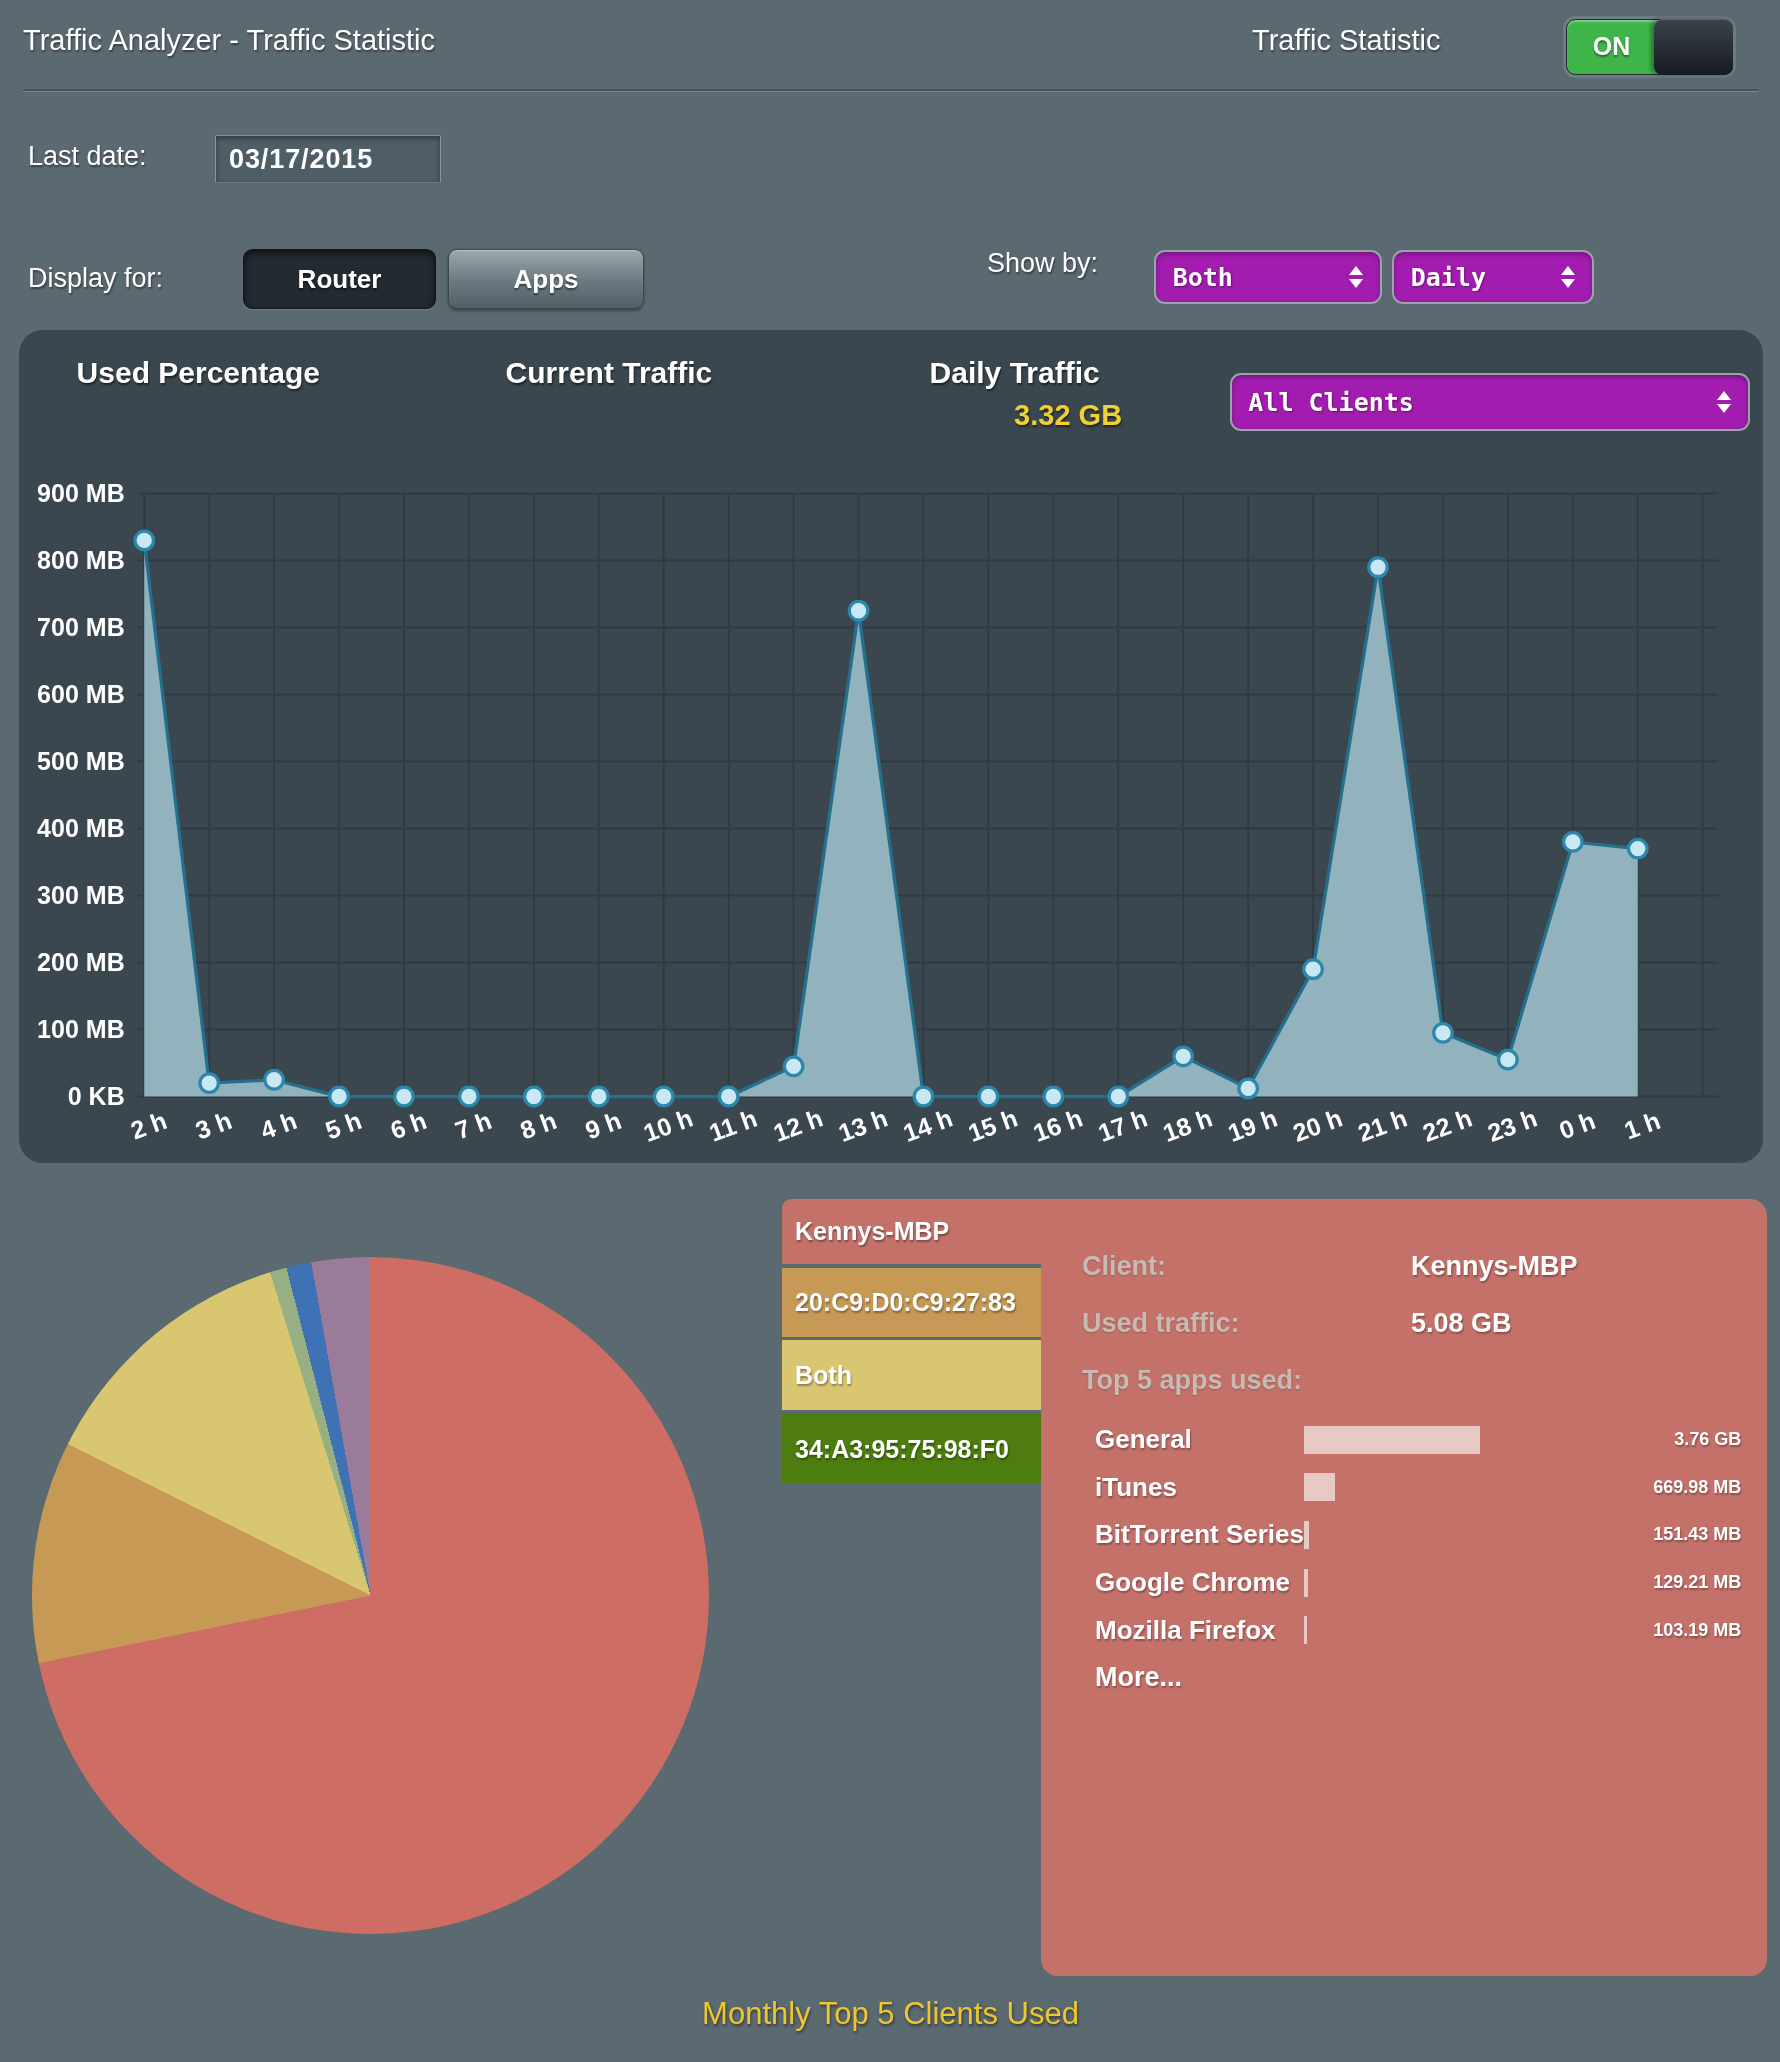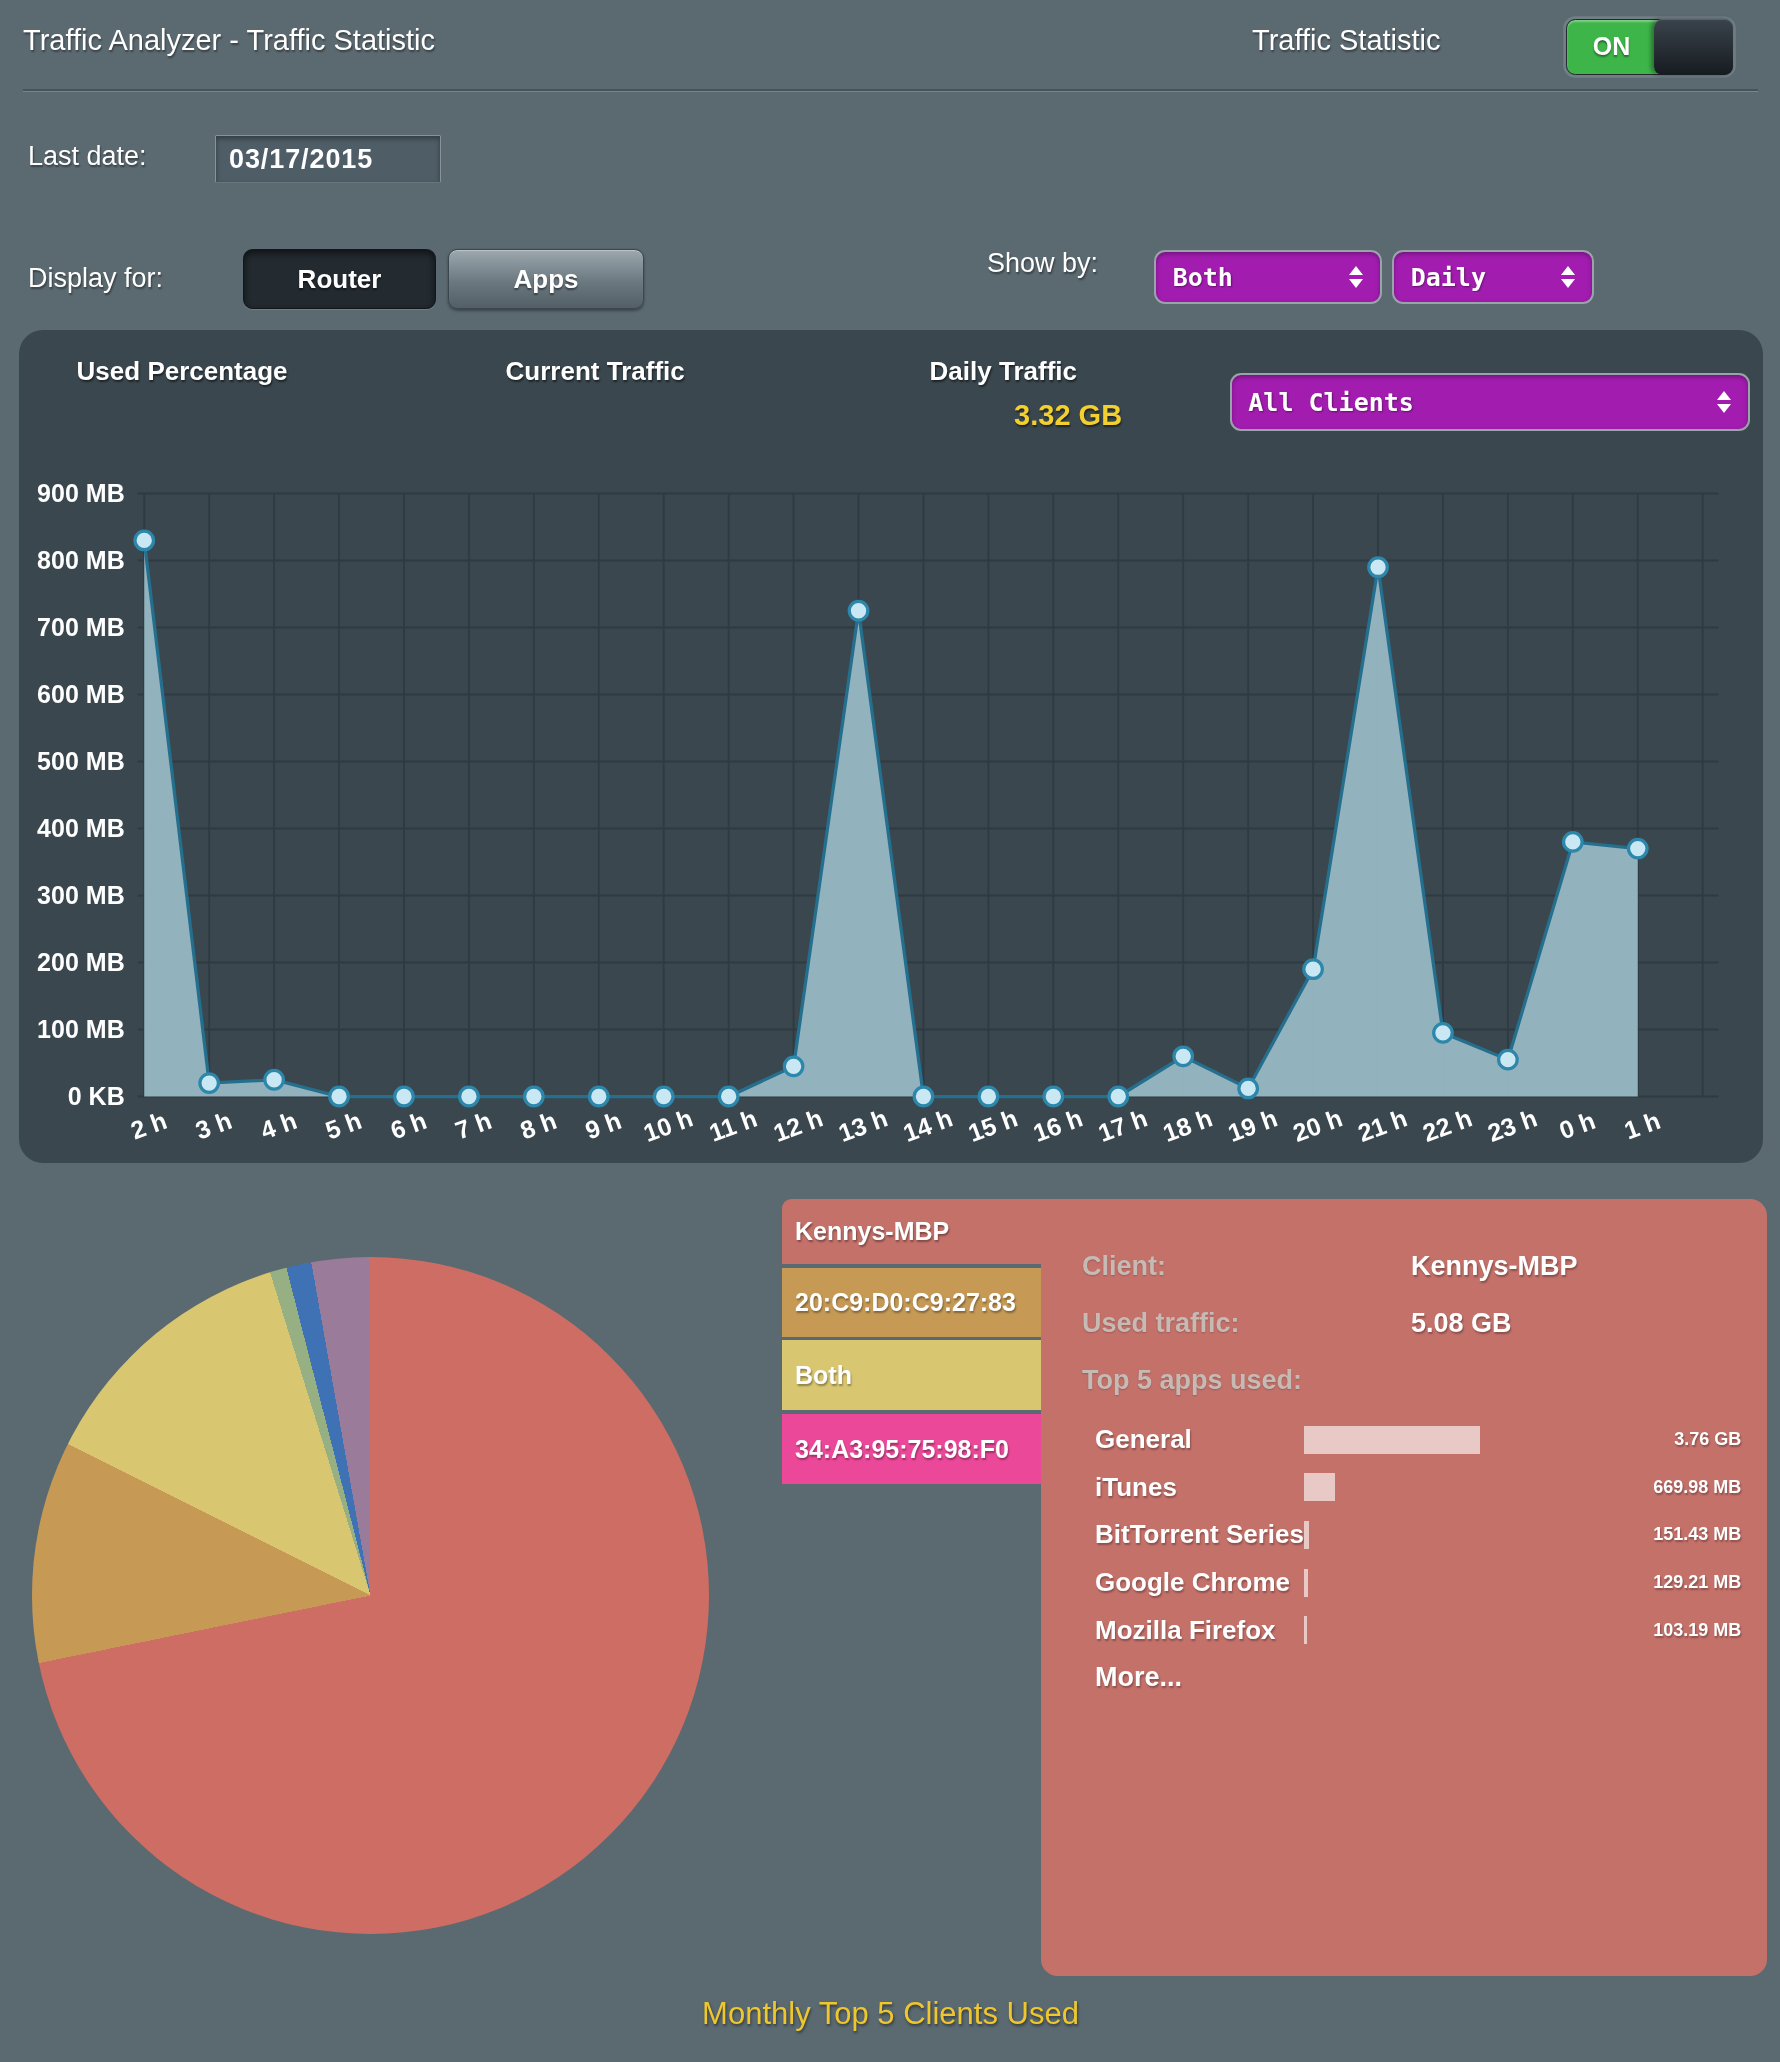--- a/index.html
+++ b/index.html
@@ -34,21 +34,21 @@
   .select{position:absolute;background:#a21caf;border:2.8px solid #98a4aa;border-radius:11px;display:flex;align-items:center;
     box-shadow:inset 0 1.9px 4.6px rgba(0,0,0,.3);cursor:pointer;}
   .select-value{flex:1;color:#fff;font-weight:bold;font-size:25px;font-family:"DejaVu Sans Mono",monospace;
     padding-left:16.7px;white-space:nowrap;overflow:hidden;text-shadow:0.9px 0.9px 1.9px rgba(0,0,0,.4);}
   .spin{width:37px;display:flex;flex-direction:column;align-items:center;gap:4.6px;padding-right:5.6px;}
   .spin i{display:block;width:0;height:0;border-left:7.4px solid transparent;border-right:7.4px solid transparent;}
   .spin .up{border-bottom:9.3px solid #fff;}
   .spin .dn{border-top:9.3px solid #fff;}
   
   .panel{position:absolute;left:18.6px;top:330px;width:1744px;height:833px;background:#3a474e;border-radius:24px;}
-  .tab{position:absolute;top:26px;color:#fff;font-weight:bold;font-size:26px;text-shadow:0.9px 1.9px 1.9px rgba(0,0,0,.5);cursor:pointer;}
+  .tab{position:absolute;top:26px;color:#fff;font-weight:bold;font-size:30px;text-shadow:0.9px 1.9px 1.9px rgba(0,0,0,.5);cursor:pointer;}
   .daily-total{position:absolute;left:929px;top:69px;width:241px;text-align:center;color:#f2d02e;font-weight:bold;font-size:29px;
     text-shadow:0.9px 1.9px 1.9px rgba(0,0,0,.5);}
   .axis-lbl{fill:#ffffff;font-weight:bold;font-size:27px;font-family:"Liberation Sans",sans-serif;}
   
   .pie{position:absolute;left:32px;top:1257px;width:677px;height:677px;border-radius:50%;}
   
   .client-list{position:absolute;left:782px;top:1199px;width:259px;display:flex;flex-direction:column;gap:3.7px;}
   .client-cell{display:flex;flex-direction:column;justify-content:center;color:#fff;font-weight:bold;font-size:25px;
     padding-left:13px;box-sizing:border-box;cursor:pointer;text-shadow:0.9px 1.9px 1.9px rgba(0,0,0,.35);}
   .client-cell:first-child{border-radius:9.3px 0 0 0;}
@@ -220,21 +220,21 @@
 <div class="client-list">
     <div class="client-cell" style="background: rgb(196, 113, 106); height: 65px;">
       <span>Kennys-MBP</span>
     </div>
     <div class="client-cell" style="background: rgb(198, 154, 85); height: 69px;">
       <span>20:C9:D0:C9:27:83</span>
     </div>
     <div class="client-cell" style="background: rgb(217, 198, 112); height: 70px;">
       <span>Both</span>
     </div>
-    <div class="client-cell" style="background: #ec4899; height: 70px;">
+    <div class="client-cell" style="background: #4d7c0f; height: 70px;">
       <span>34:A3:95:75:98:F0</span>
     </div>
   </div>
 
 <div class="detail">
   <div class="detail-row">
     <div class="detail-label">Client:</div>
     <div class="detail-value">Kennys-MBP</div>
   </div>
   <div class="detail-row">

